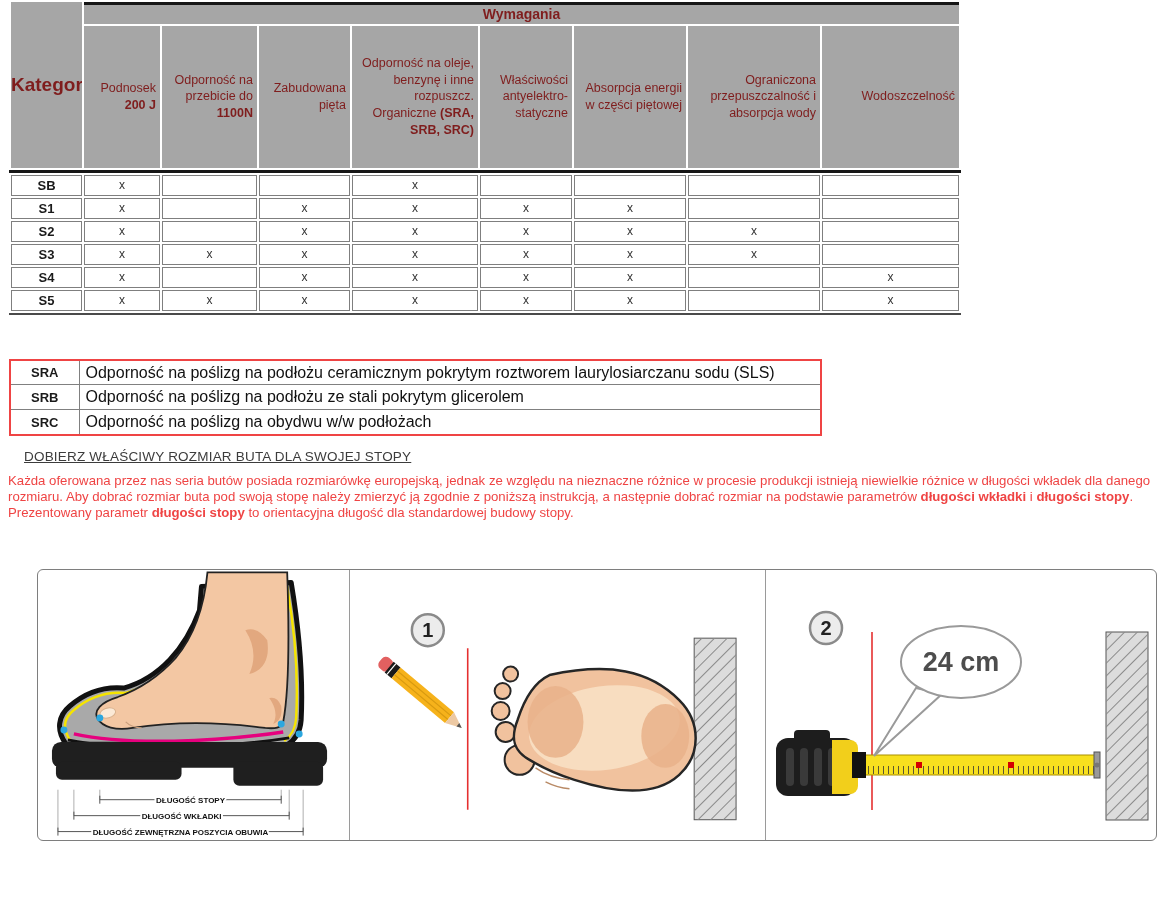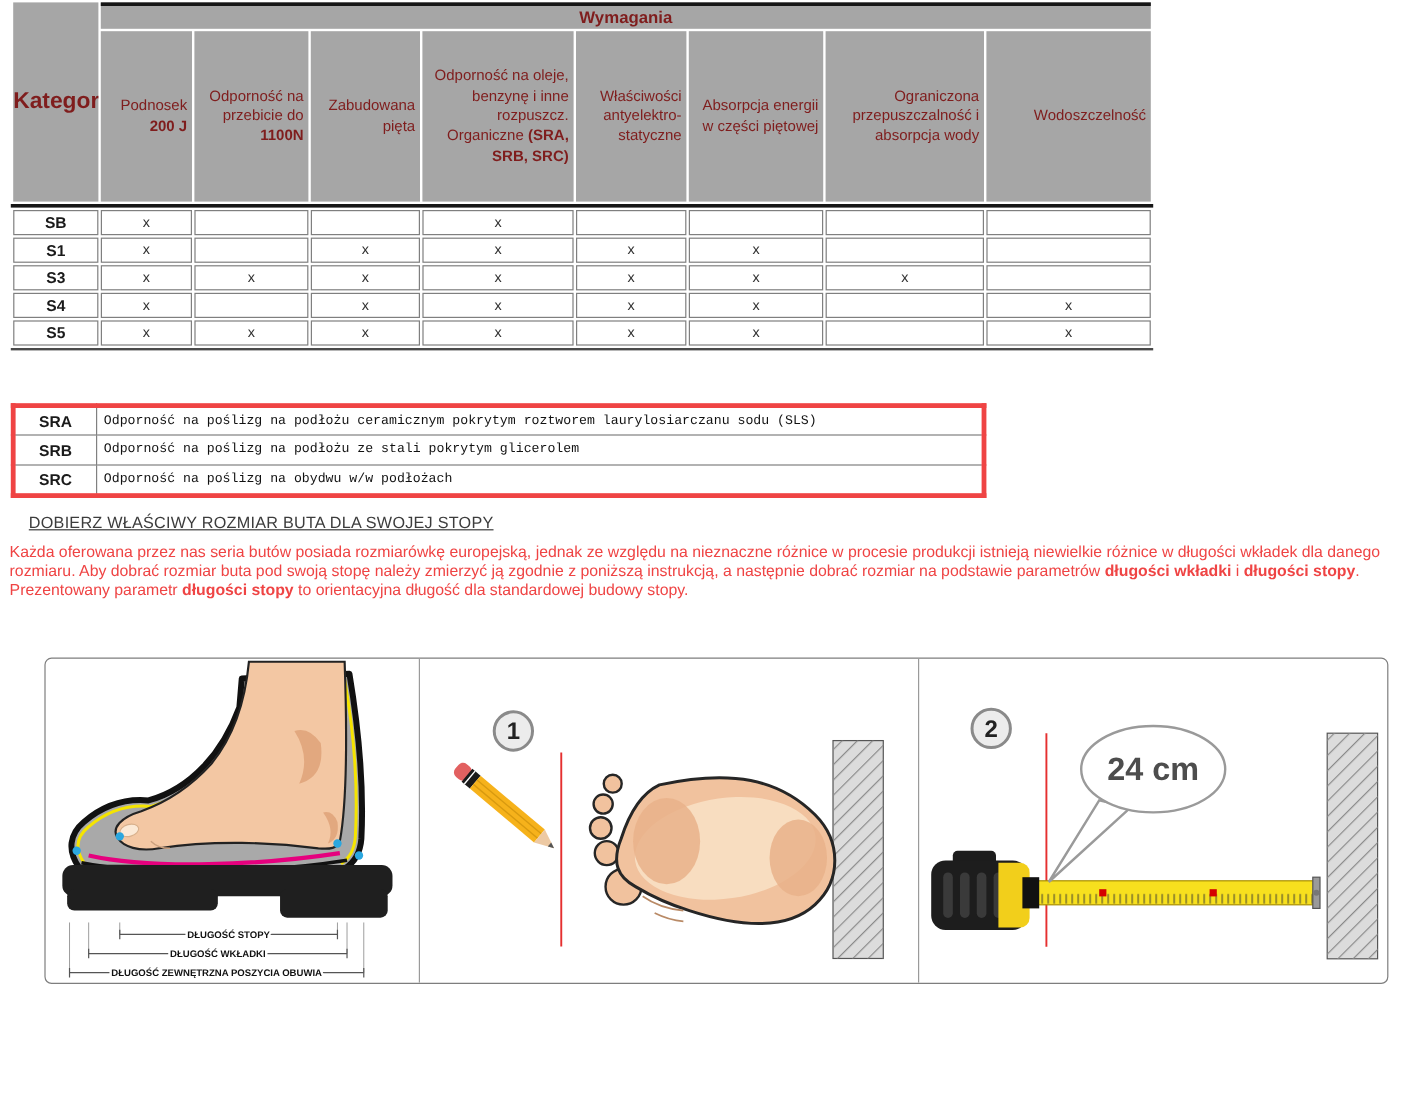--- a/index.html
+++ b/index.html
@@ -29,25 +29,25 @@
   .body-table td {
     background:#fff; border:1px solid #7f7f7f; height:21px;
     text-align:center; vertical-align:middle;
   }
   .body-table td.cat { font-weight:bold; font-size:13px; }
   .body-table td.mk  { font-size:12px; color:#333; }
 
   
   .src-table {
     border-collapse:collapse; table-layout:fixed;
-    width:813px; margin:44px 0 0 9px; border:4px solid #ef4444;
+    width:813px; margin:44px 0 0 9px; border:2px solid #ef4444;
   }
   .src-table td { border:1px solid #808080; height:25px; vertical-align:middle; background:#fff; }
   .src-table td.code { width:69px; font-weight:bold; font-size:13px; text-align:center; }
-  .src-table td.desc { font-size:11px; padding:0 6px; color:#111;font-family:Liberation Mono, monospace; }
+  .src-table td.desc { font-size:16px; padding:0 6px; color:#111; }
 
   
   .size-heading {
     margin:13px 0 0 24px; font-size:13.5px; font-weight:normal;
     color:#3c3c3c; text-decoration:underline; letter-spacing:.2px;
   }
   .size-par {
     margin:9px 4px 0 8px; font-size:13.2px; line-height:16px; color:#ef4444;
   }
 
@@ -133,20 +133,31 @@
     <td class="mk">x</td>
     <td class="mk"></td>
     <td class="mk">x</td>
     <td class="mk">x</td>
     <td class="mk">x</td>
     <td class="mk">x</td>
     <td class="mk"></td>
     <td class="mk"></td>
   </tr>
   <tr>
+    <td class="cat">S2</td>
+    <td class="mk">x</td>
+    <td class="mk"></td>
+    <td class="mk">x</td>
+    <td class="mk">x</td>
+    <td class="mk">x</td>
+    <td class="mk">x</td>
+    <td class="mk">x</td>
+    <td class="mk"></td>
+  </tr>
+  <tr>
     <td class="cat">S3</td>
     <td class="mk">x</td>
     <td class="mk">x</td>
     <td class="mk">x</td>
     <td class="mk">x</td>
     <td class="mk">x</td>
     <td class="mk">x</td>
     <td class="mk">x</td>
     <td class="mk"></td>
   </tr>

